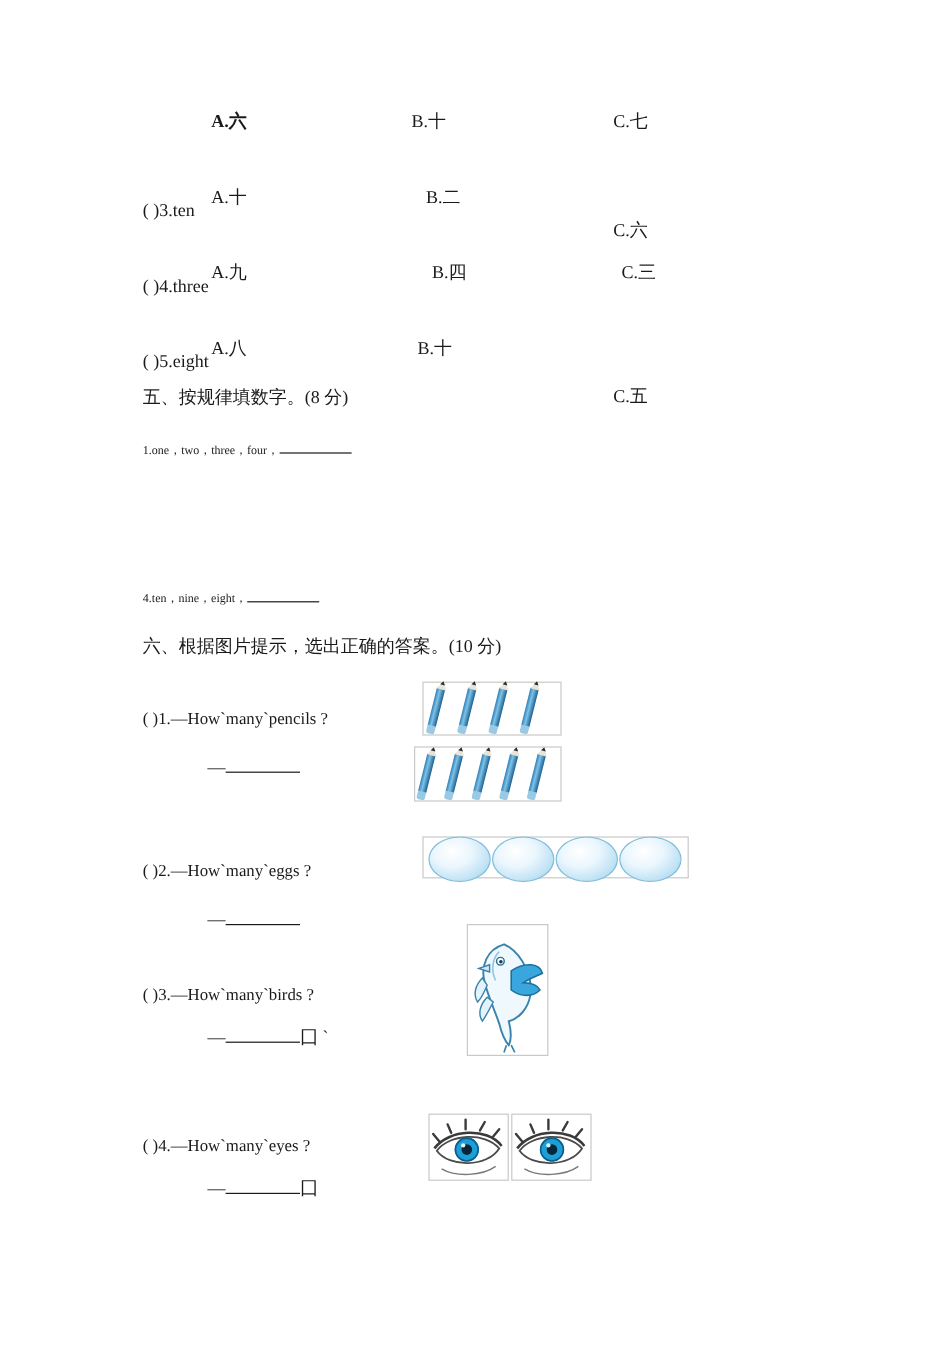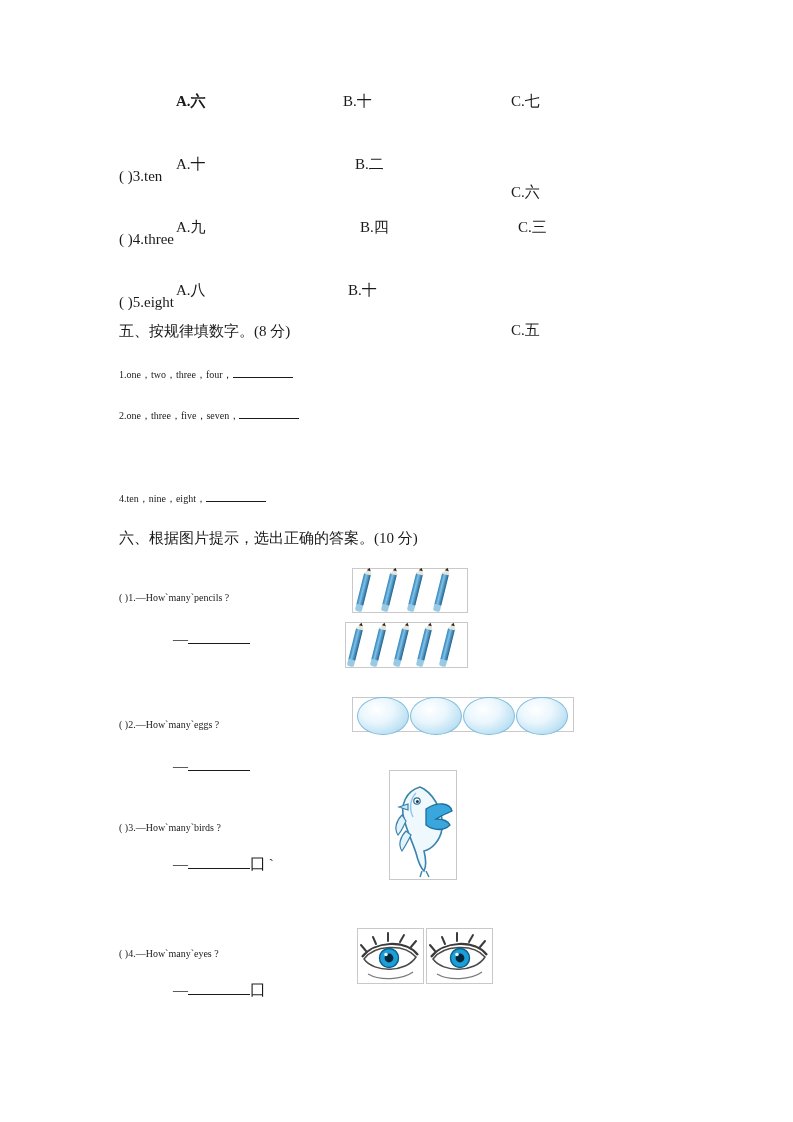--- a/index.html
+++ b/index.html
@@ -29,21 +29,21 @@
     white-space: nowrap;
     margin-top: 44px;
   }
   .opt {
     position: absolute;
     font-size: 15px;
     white-space: nowrap;
   }
   .qline {
     position: absolute;
-    font-size: 10px;
+    font-size: 14px;
     white-space: nowrap;
   }
   .section-title {
     position: absolute;
     font-size: 15px;
     white-space: nowrap;
     font-family: "Liberation Serif", serif;
   }
   .pattern-line {
     position: absolute;
@@ -144,23 +144,20 @@
 
   <div class="mc-row" style="left:119px; top:250px;">(    )5.eight</div>
   <div class="opt" style="left:176px; top:281px;">A.八</div>
   <div class="opt" style="left:348px; top:281px;">B.十</div>
   <div class="opt" style="left:511px; top:281px;margin-top:40px;">C.五</div>
 
   <div class="section-title" style="left:119px; top:322px;">五、按规律填数字。(8 分)</div>
 
   <div class="pattern-line" style="left:119px; top:364px;">
     <span>1.one，two，three，four，</span><span class="blank" style="width:60px;"></span>
-  </div>
-  <div class="pattern-line" style="left:119px; top:405px;">
-    <span>2.one，three，five，seven，</span><span class="blank" style="width:60px;"></span>
   </div>
   <div class="pattern-line" style="left:119px; top:488px;">
     <span>4.ten，nine，eight，</span><span class="blank" style="width:60px;"></span>
   </div>
 
   <div class="section-title" style="left:119px; top:529px;">六、根据图片提示，选出正确的答案。(10 分)</div>
 
   <div class="qline" style="left:119px; top:592px;">(    )1.—How`many`pencils ?</div>
   <div class="ans-blank" style="left:173px; top:630px;">
     <span>—</span><span class="blank" style="width:62px;"></span>

